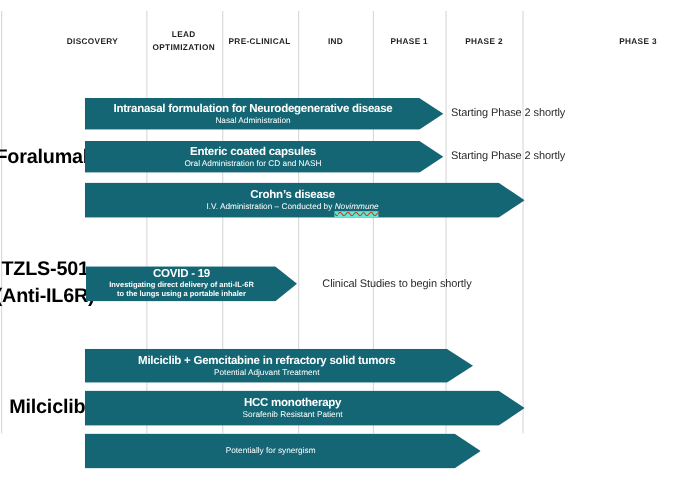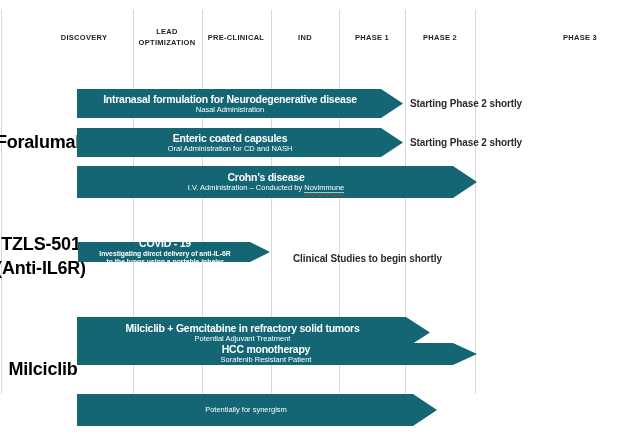--- a/index.html
+++ b/index.html
@@ -55,33 +55,34 @@
   }
   .bar-sub{
     font-size:7.5px;
     line-height:1.3;
     white-space:nowrap;
   }
   .bar.compact .bar-sub{font-size:6.8px;font-weight:bold;line-height:1.25;}
   .note{
     position:absolute;
     transform:translateY(-50%);
-    font-size:10px;font-weight:bold;
+    font-size:10px;font-weight:normal;
     letter-spacing:-0.1px;
     color:var(--note-color,#2b2b2b);
     white-space:nowrap;
   }
   .ext-link{
-    border-bottom:1px solid #5eead4;
+    border-bottom:6px solid #5eead4;
     text-decoration:underline;
     text-decoration-style:wavy;
     text-decoration-color:var(--wavy-color,#cc4125);
     text-decoration-thickness:1px;
     text-underline-offset:2px;
     cursor:pointer;
+    font-style:italic;
   }
 </style>
 </head>
 <body>
 
 <div id="stage" style="--bar-fill: #146674; --bar-text: #ffffff; --grid-color: #d8d8d8; --header-color: #1f1f1f; --group-color: #000000; --note-color: #2b2b2b; --wavy-color: #cc4125;">
   <div id="grid-layer">
       <div class="grid-line" style="left: 1px; top: 10px; height: 384px;"></div>
       <div class="grid-line" style="left: 133px; top: 10px; height: 384px;"></div>
       <div class="grid-line" style="left: 202px; top: 10px; height: 384px;"></div>
@@ -112,30 +113,30 @@
         <div class="bar-sub">Nasal Administration</div>
       </div>
       <div class="bar" style="left: 77px; top: 128px; width: 326px; height: 29px; padding-right: 26px; clip-path: polygon(0px 0px, calc(100% - 22px) 0px, 100% 50%, calc(100% - 22px) 100%, 0px 100%);">
         <div class="bar-title">Enteric coated capsules</div>
         <div class="bar-sub">Oral Administration for CD and NASH</div>
       </div>
       <div class="bar" style="left: 77px; top: 166px; width: 400px; height: 32px; padding-right: 28px; clip-path: polygon(0px 0px, calc(100% - 24px) 0px, 100% 50%, calc(100% - 24px) 100%, 0px 100%);">
         <div class="bar-title">Crohn’s disease</div>
         <div class="bar-sub">I.V. Administration – Conducted by <span class="ext-link">Novimmune</span></div>
       </div>
-      <div class="bar compact" style="left: 78px; top: 242px; width: 192px; height: 20px; padding-right: 24px; clip-path: polygon(0px 0px, calc(100% - 20px) 0px, 100% 50%, calc(100% - 20px) 100%, 0px 100%);">
+      <div class="bar compact" style="left: 78px; top: 242px; width: 192px; height: 32px; padding-right: 24px; clip-path: polygon(0px 0px, calc(100% - 20px) 0px, 100% 50%, calc(100% - 20px) 100%, 0px 100%);">
         <div class="bar-title">COVID - 19</div>
         <div class="bar-sub">Investigating direct delivery of anti-IL-6R</div>
         <div class="bar-sub">to the lungs using a portable inhaler</div>
       </div>
       <div class="bar" style="left: 77px; top: 317px; width: 353px; height: 31px; padding-right: 28px; clip-path: polygon(0px 0px, calc(100% - 24px) 0px, 100% 50%, calc(100% - 24px) 100%, 0px 100%);">
         <div class="bar-title">Milciclib + Gemcitabine in refractory solid tumors</div>
         <div class="bar-sub">Potential Adjuvant Treatment</div>
       </div>
-      <div class="bar" style="left: 77px; top: 343px; width: 400px; height: 22px; padding-right: 28px; clip-path: polygon(0px 0px, calc(100% - 24px) 0px, 100% 50%, calc(100% - 24px) 100%, 0px 100%); align-items: center;">
+      <div class="bar" style="left: 77px; top: 355px; width: 400px; height: 32px; padding-right: 28px; clip-path: polygon(0px 0px, calc(100% - 24px) 0px, 100% 50%, calc(100% - 24px) 100%, 0px 100%); align-items: center;">
         <div class="bar-title">HCC monotherapy</div>
         <div class="bar-sub">Sorafenib Resistant Patient</div>
       </div>
       <div class="bar" style="left: 77px; top: 394px; width: 360px; height: 32px; padding-right: 28px; clip-path: polygon(0px 0px, calc(100% - 24px) 0px, 100% 50%, calc(100% - 24px) 100%, 0px 100%);">
         <div class="bar-sub">Potentially for synergism</div>
       </div>
     </div>
   <div id="note-layer">
       <div class="note" style="left: 410px; top: 103px;">Starting Phase 2 shortly</div>
       <div class="note" style="left: 410px; top: 142px;">Starting Phase 2 shortly</div>

